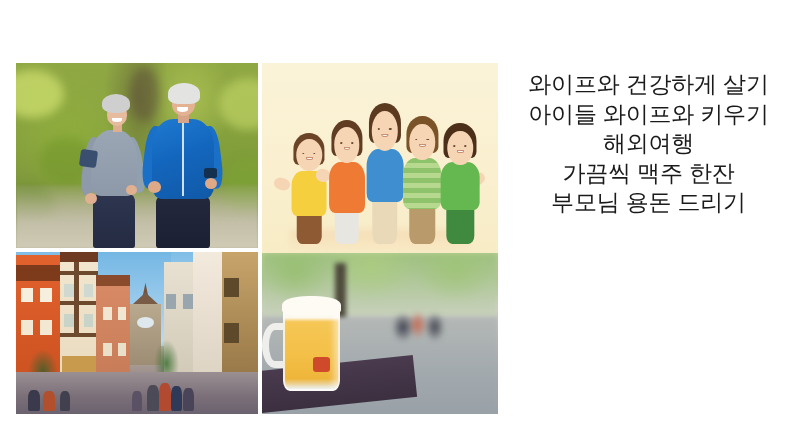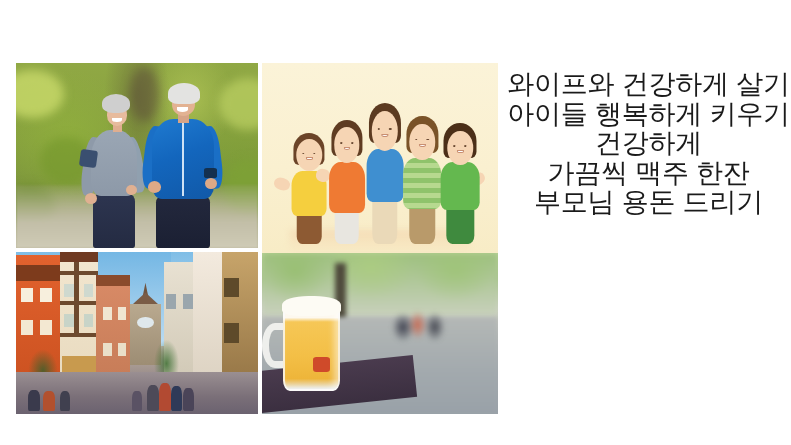--- a/index.html
+++ b/index.html
@@ -206,21 +206,21 @@
             background:#cf4a2a; border-radius:20%; filter: blur(.6px); }
 
   
   .wish-list {
     position: absolute;
     left: 506px;
     top: 70px;
     width: 285px;
     text-align: center;
     color: #1a1a1a;
-    font-size: 27px;
+    font-size: 23px;
     line-height: 29.5px;
     letter-spacing: -0.2px;
   }
   .wish-item { white-space: nowrap; }
 </style>
 </head>
 <body>
 
 <div class="slide">
 
@@ -401,19 +401,19 @@
           <div class="b-foam"></div>
           <div class="b-logo"></div>
         </div>
       </div>
     </div>
 
   </div>
 
   <div class="wish-list">
     <div class="wish-item">와이프와 건강하게 살기</div>
-    <div class="wish-item">아이들 행복하게 키우기</div>
-    <div class="wish-item">건강하게</div>
+    <div class="wish-item">아이들 와이프와 키우기</div>
+    <div class="wish-item">해외여행</div>
     <div class="wish-item">가끔씩 맥주 한잔</div>
     <div class="wish-item">부모님 용돈 드리기</div>
   </div>
 
 </div>
 
 </body></html>

